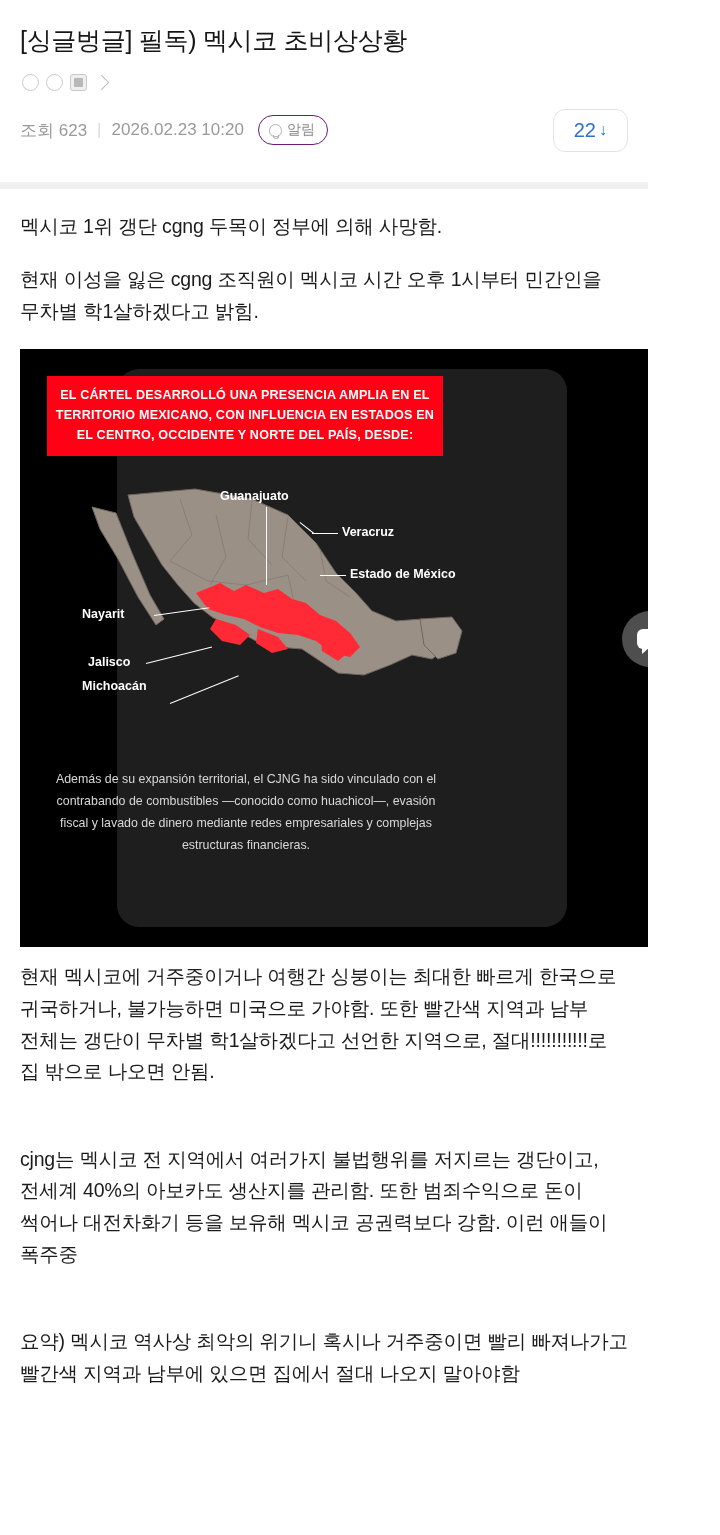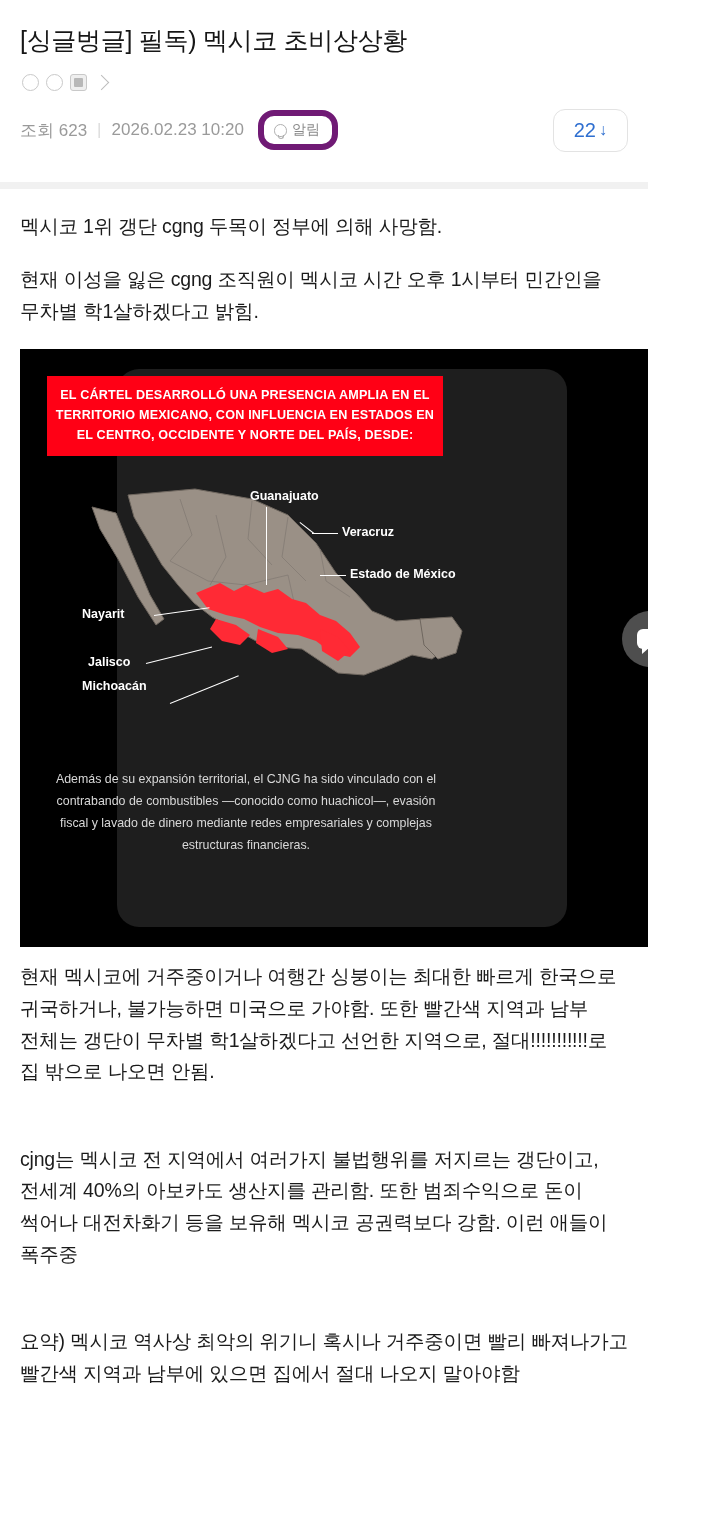--- a/index.html
+++ b/index.html
@@ -82,21 +82,21 @@
     gap: 10px;
   }
   .meta-div {
     color: #dcdcdc;
     font-size: 17px;
   }
   .alarm-chip {
     display: inline-flex;
     align-items: center;
     gap: 5px;
-    border: 6px solid #701a75;
+    border: 1px solid #701a75;
     border-radius: 16px;
     padding: 5px 12px 5px 10px;
     font-size: 14px;
     color: #8a8a8a;
     background: #fff;
     margin-left: 4px;
   }
   .bell-icon {
     width: 13px; height: 13px;
     border: 1.4px solid #b0b0b0;
@@ -300,21 +300,21 @@
             </g>
 
             <path d="M176,124 L200,114 L214,122 L226,116 L244,124 L258,120 L272,130
                      L286,134 L300,146 L316,152 L330,164 L340,178 L330,188 L312,184
                      L296,172 L278,166 L258,164 L240,158 L224,150 L206,146 L188,140 Z" fill="#ff2a35"></path>
             <path d="M196,150 L216,156 L230,166 L220,176 L202,172 L190,160 Z" fill="#ff2a35"></path>
             <path d="M238,160 L258,168 L268,180 L252,184 L236,174 Z" fill="#ff2a35"></path>
             <path d="M300,160 L318,168 L330,182 L318,192 L302,182 Z" fill="#ff2a35"></path>
           </svg>
 
-          <div class="map-label" style="left:200px; top:20px;margin-left:30px;">Guanajuato</div>
+          <div class="map-label" style="left:200px; top:20px;">Guanajuato</div>
           <div class="lead-line" style="left:246px; top:38px; width:1px; height:78px;"></div>
 
           <div class="map-label" style="left:322px; top:56px;">Veracruz</div>
           <div class="lead-line" style="left:292px; top:64px; width:26px;"></div>
           <div class="lead-line" style="left:276px; top:64px; width:18px; transform:rotate(38deg); transform-origin:right center;"></div>
 
           <div class="map-label" style="left:330px; top:98px;">
             <span>Estado de México</span>
           </div>
           <div class="lead-line" style="left:300px; top:106px; width:26px;"></div>

